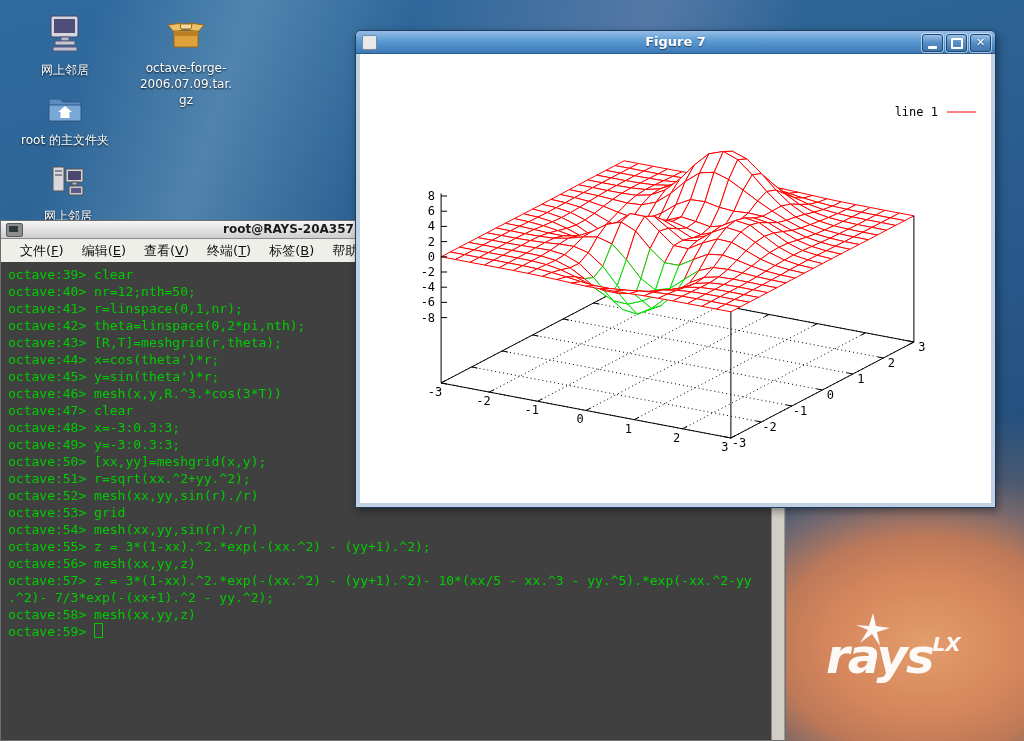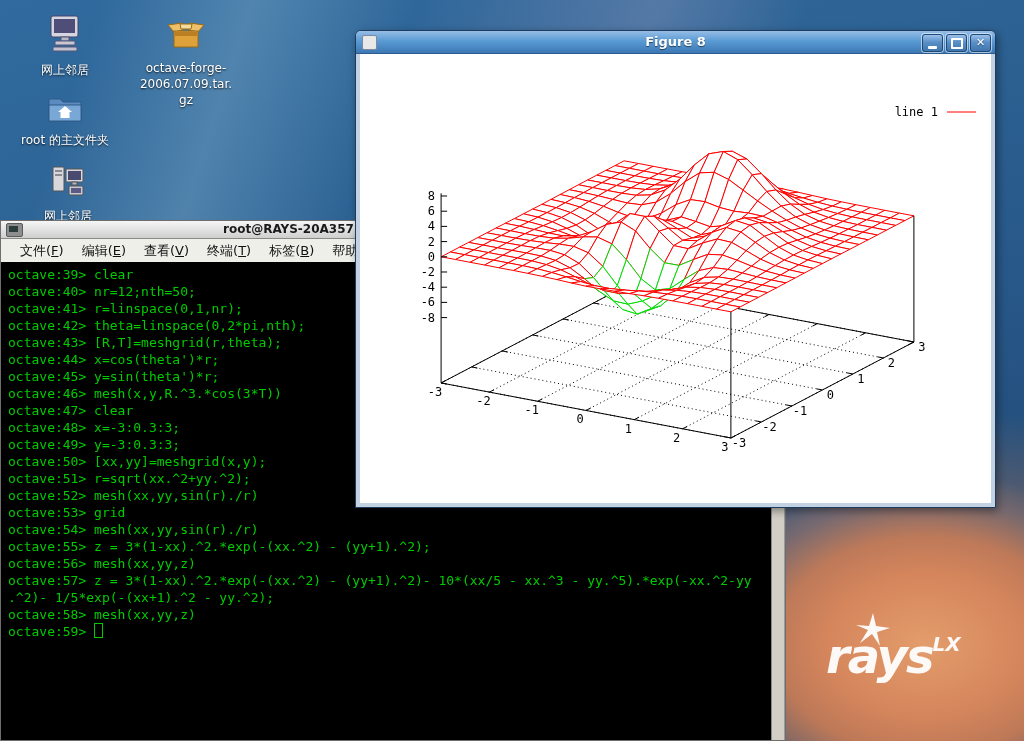--- a/index.html
+++ b/index.html
@@ -144,53 +144,53 @@
     </div>
     <div class="term-menubar" id="term-menubar">
         <span class="menu-item">文件(<u>F</u>)</span>
         <span class="menu-item">编辑(<u>E</u>)</span>
         <span class="menu-item">查看(<u>V</u>)</span>
         <span class="menu-item">终端(<u>T</u>)</span>
         <span class="menu-item">标签(<u>B</u>)</span>
         <span class="menu-item">帮助(<u>H</u>)</span>
       </div>
     <div class="term-body">
-      <div class="term-screen" id="term-screen" style="background: #000000; color: rgb(0, 204, 0);">
+      <div class="term-screen" id="term-screen" style="background: #404040; color: rgb(0, 204, 0);">
           <div class="tline">octave:39&gt; clear</div>
           <div class="tline">octave:40&gt; nr=12;nth=50;</div>
           <div class="tline">octave:41&gt; r=linspace(0,1,nr);</div>
           <div class="tline">octave:42&gt; theta=linspace(0,2*pi,nth);</div>
           <div class="tline">octave:43&gt; [R,T]=meshgrid(r,theta);</div>
           <div class="tline">octave:44&gt; x=cos(theta')*r;</div>
           <div class="tline">octave:45&gt; y=sin(theta')*r;</div>
           <div class="tline">octave:46&gt; mesh(x,y,R.^3.*cos(3*T))</div>
           <div class="tline">octave:47&gt; clear</div>
           <div class="tline">octave:48&gt; x=-3:0.3:3;</div>
           <div class="tline">octave:49&gt; y=-3:0.3:3;</div>
           <div class="tline">octave:50&gt; [xx,yy]=meshgrid(x,y);</div>
           <div class="tline">octave:51&gt; r=sqrt(xx.^2+yy.^2);</div>
           <div class="tline">octave:52&gt; mesh(xx,yy,sin(r)./r)</div>
           <div class="tline">octave:53&gt; grid</div>
           <div class="tline">octave:54&gt; mesh(xx,yy,sin(r)./r)</div>
           <div class="tline">octave:55&gt; z = 3*(1-xx).^2.*exp(-(xx.^2) - (yy+1).^2);</div>
           <div class="tline">octave:56&gt; mesh(xx,yy,z)</div>
           <div class="tline">octave:57&gt; z = 3*(1-xx).^2.*exp(-(xx.^2) - (yy+1).^2)- 10*(xx/5 - xx.^3 - yy.^5).*exp(-xx.^2-yy</div>
-          <div class="tline">.^2)- 1/5*exp(-(xx+1).^2 - yy.^2);</div>
+          <div class="tline">.^2)- 7/3*exp(-(xx+1).^2 - yy.^2);</div>
           <div class="tline">octave:58&gt; mesh(xx,yy,z)</div>
           <div class="tline">octave:59&gt; <span class="cursor" style="border-color: rgb(0, 204, 0);"></span></div>
         </div>
       <div class="term-scrollbar"></div>
       <div class="term-frame"></div>
     </div>
   </div>
 
   <div class="fig-window">
     <div class="fig-titlebar">
       <span class="fig-appicon"></span>
-      <span class="fig-title">Figure 8</span>
+      <span class="fig-title">Figure 7</span>
       <span class="fig-btns">
         <span class="fig-btn">
             <span class="glyph-min"></span>
           </span>
         <span class="fig-btn">
             <span class="glyph-max"></span>
           </span>
         <span class="fig-btn">
             <span class="glyph-close">✕</span>
           </span>

